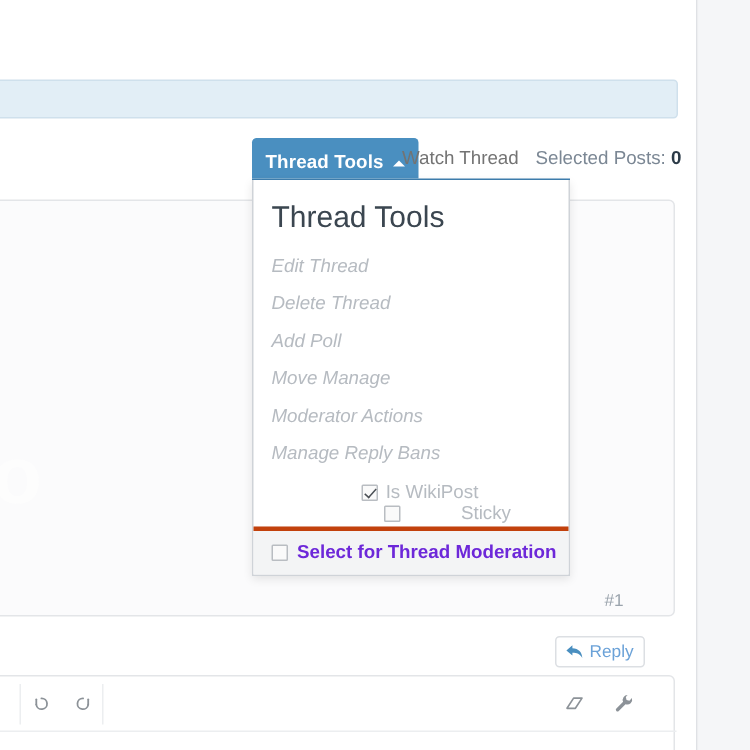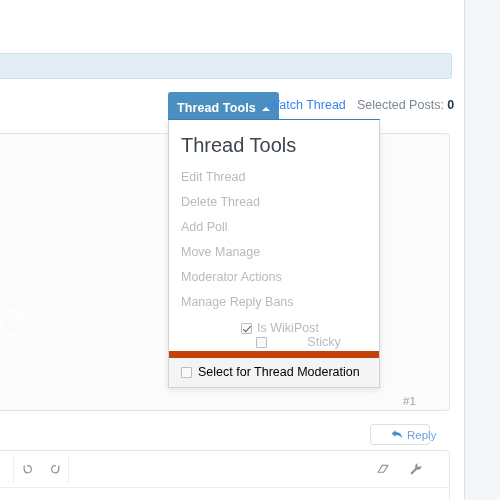--- a/index.html
+++ b/index.html
@@ -72,21 +72,21 @@
     border-left: 4px solid transparent;
     border-right: 4px solid transparent;
     border-bottom: 4px solid #ffffff;
     display: inline-block;
     margin-top: 1px;
   }
   #watch-thread {
     position: absolute;
     left: 268px; top: 98px;
     font-size: 12.5px;
-    color: #3b82f6;
+    color: #737373;
     white-space: nowrap;
     cursor: pointer;
   }
   #selected-posts {
     position: absolute;
     left: 357px; top: 98px;
     font-size: 12.5px;
     color: #7b8794;
     white-space: nowrap;
   }
@@ -124,21 +124,21 @@
   #reply-button {
     position: absolute;
     left: 381px; top: 290px;
     width: 60px; height: 21px;
     background: #ffffff;
     border: 1px solid #dcdfe3;
     border-radius: 3px;
     display: flex;
     align-items: center;
     gap: 4px;
-    padding-left: 20px;
+    padding-left: 6px;
     font-size: 11.5px;
     color: #6ba2d8;
     cursor: pointer;
   }
   #reply-button svg { display: block; }
 
   
   #thread-tools-menu {
     position: absolute;
     left: 168px; top: 120px;
@@ -154,20 +154,21 @@
     color: #3b4650;
     padding: 14px 0 9px 12px;
     line-height: 1.1;
   }
   .menu-item {
     font-size: 12.5px;
     color: #b6bbc1;
     padding: 5px 0 6px 12px;
     cursor: pointer;
     white-space: nowrap;
+    font-style: italic;
   }
   #menu-checks {
     padding: 6px 0 9px 12px;
   }
   .check-row {
     display: flex;
     align-items: center;
     height: 21px;
     flex-direction: column;
   }
@@ -193,30 +194,31 @@
   .cb.checked::after {
     content: "";
     position: absolute;
     left: 3px; top: 0px;
     width: 3px; height: 7px;
     border: solid #4a4f55;
     border-width: 0 1.6px 1.6px 0;
     transform: rotate(42deg);
   }
   #menu-footer {
-    border-top: 7px solid #c2410c;
+    border-top: 3px solid #c2410c;
     background: #f3f4f5;
     padding: 7px 0 8px 12px;
     display: flex;
     align-items: center;
     gap: 6px;
     font-size: 12.5px;
-    color: #000000;
-    cursor: pointer;
-    white-space: nowrap;
+    color: #6d28d9;
+    cursor: pointer;
+    white-space: nowrap;
+    font-weight: bold;
   }
 
   
   #editor-card {
     position: absolute;
     left: -12px; top: 450px;
     width: 462px; height: 62px;
     background: #ffffff;
     border: 1px solid #e3e5e8;
     border-radius: 4px;

